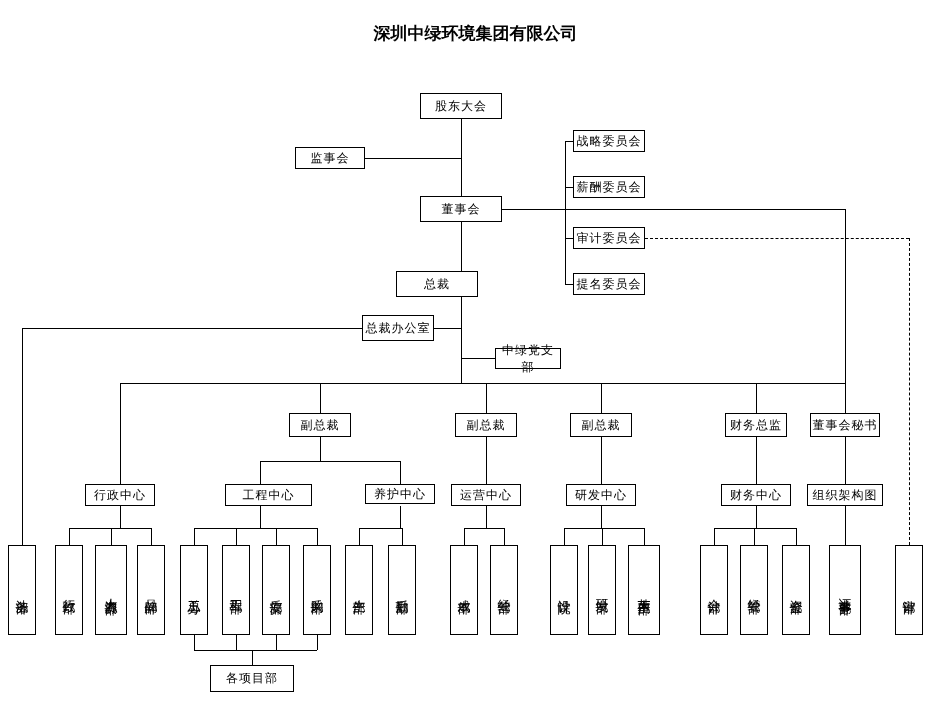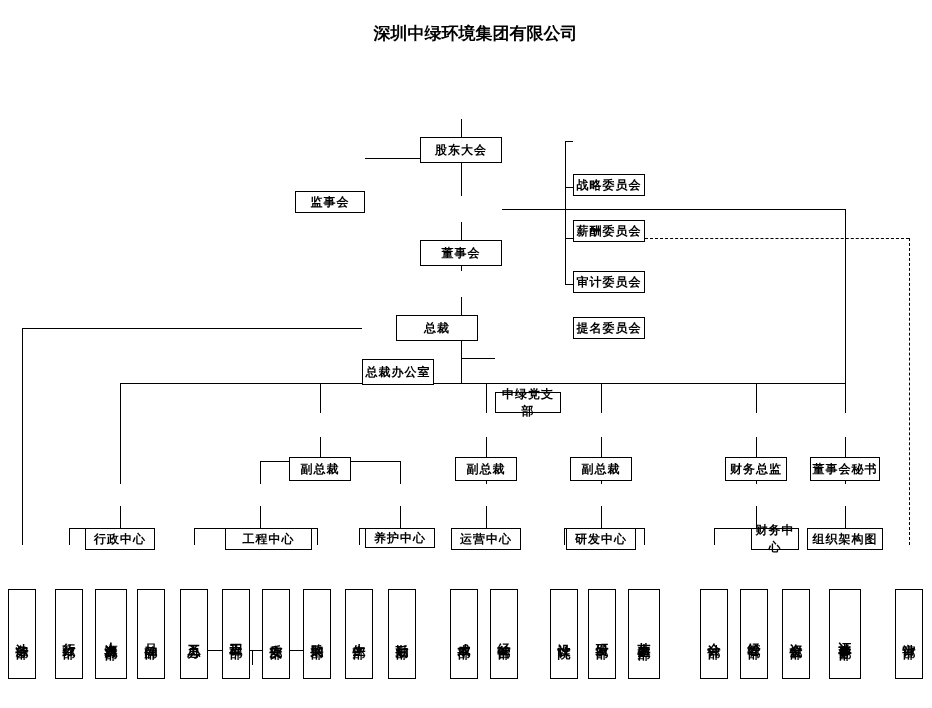--- a/index.html
+++ b/index.html
@@ -25,25 +25,24 @@
     padding-left: 19px;
   }
   .node {
     position: absolute;
     border: 1px solid #000;
     background: #fff;
     display: flex;
     align-items: center;
     justify-content: center;
     font-size: 12px;
-    font-weight: bold;
+    font-weight: normal;
     color: #000;
     text-align: center;
     letter-spacing: 1px;
-    margin-top: 44px;
   }
   .vert {
     writing-mode: vertical-rl;
     text-orientation: upright;
     font-size: 13px;
     line-height: 15px;
     letter-spacing: 1px;
   }
   .vert5 { padding: 17px 0; }
   .hl { position: absolute; height: 1px; background: #000; }
@@ -141,21 +140,21 @@
   <div class="node" style="left:289px;top:413px;width:62px;height:24px;">副总裁</div>
   <div class="node" style="left:455px;top:413px;width:62px;height:24px;">副总裁</div>
   <div class="node" style="left:570px;top:413px;width:62px;height:24px;">副总裁</div>
   <div class="node" style="left:725px;top:413px;width:62px;height:24px;">财务总监</div>
   <div class="node" style="left:810px;top:413px;width:70px;height:24px;">董事会秘书</div>
   <div class="node" style="left:85px;top:484px;width:70px;height:22px;">行政中心</div>
   <div class="node" style="left:225px;top:484px;width:87px;height:22px;">工程中心</div>
   <div class="node" style="left:365px;top:484px;width:70px;height:20px;">养护中心</div>
   <div class="node" style="left:451px;top:484px;width:70px;height:22px;">运营中心</div>
   <div class="node" style="left:566px;top:484px;width:70px;height:22px;">研发中心</div>
-  <div class="node" style="left:751px;top:484px;width:48px;height:22px;">财务中心</div>
+  <div class="node" style="left:721px;top:484px;width:70px;height:22px;">财务中心</div>
   <div class="node" style="left:807px;top:484px;width:76px;height:22px;">组织架构图</div>
 
   <div class="node vert" style="left:8px;top:545px;width:28px;height:90px;">法务部</div>
   <div class="node vert" style="left:55px;top:545px;width:28px;height:90px;">行政部</div>
   <div class="node vert vert5" style="left:95px;top:545px;width:32px;height:90px;">人力资源部</div>
   <div class="node vert" style="left:137px;top:545px;width:28px;height:90px;">品牌部</div>
   <div class="node vert" style="left:180px;top:545px;width:28px;height:90px;">总工办</div>
   <div class="node vert" style="left:222px;top:545px;width:28px;height:90px;">工程部</div>
   <div class="node vert" style="left:262px;top:545px;width:28px;height:90px;">质安部</div>
   <div class="node vert" style="left:303px;top:545px;width:28px;height:90px;">采购部</div>

